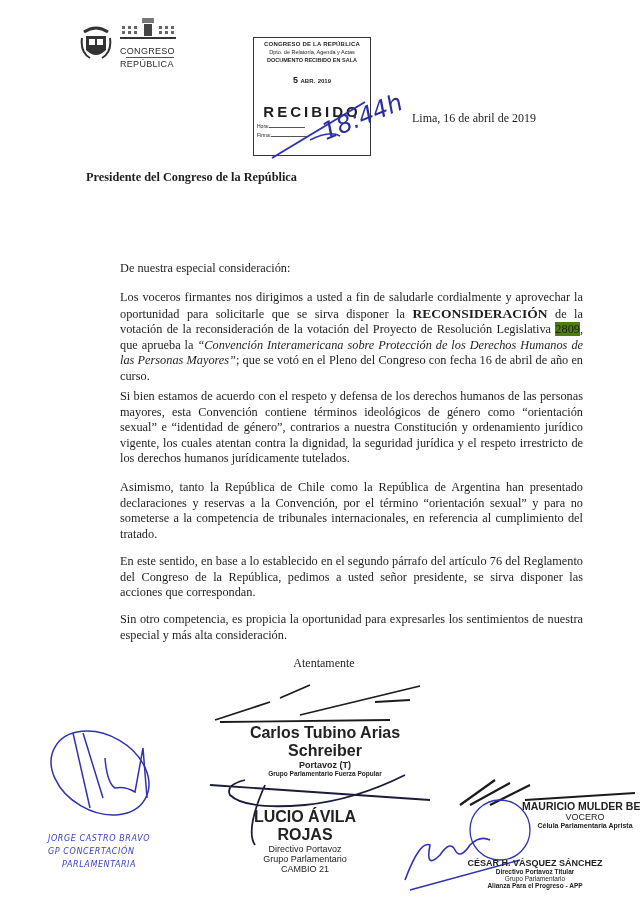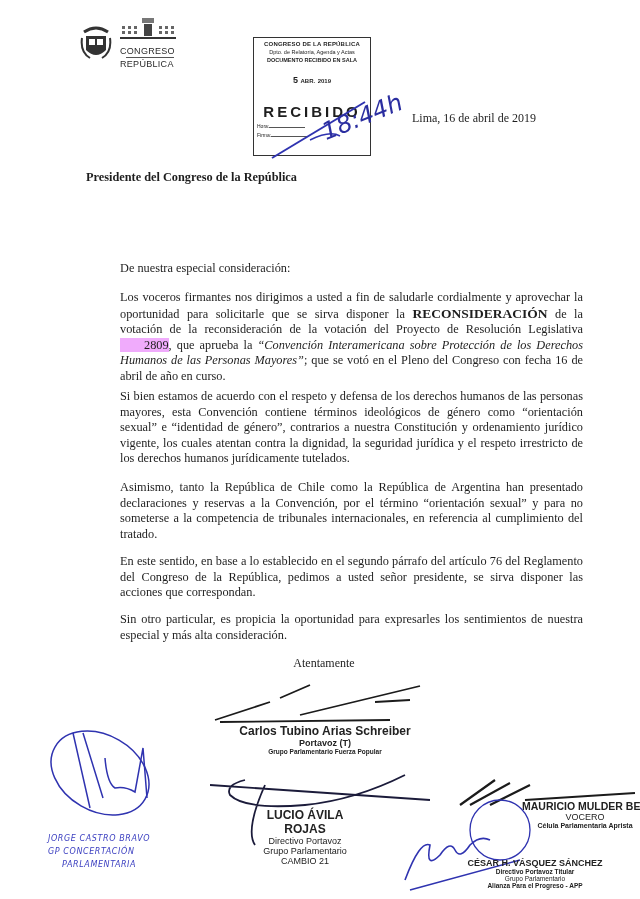--- a/index.html
+++ b/index.html
@@ -25,27 +25,27 @@
   .stamp .fld span.l { display: inline-block; width: 36px; border-bottom: 1px solid #555; }
 
   .handtime { left: 320px; top: 103px; font-family: "DejaVu Sans", sans-serif; font-size: 24px; color: #2b2ea0; transform: rotate(-22deg); font-style: italic; }
 
   .date-line { left: 412px; top: 111px; font-size: 12px; }
 
   .addr { left: 86px; top: 170px; font-size: 12.3px; line-height: 15px; }
   .addr .b { font-weight: bold; }
 
   .body-text { left: 76px; width: 463px; font-size: 12.3px; line-height: 15.6px; text-align: justify; margin-left: 44px; }
-  .hl { background: #f0abfc; padding-left: 24px; }
+  .hl { background: #4d7c0f; }
   .it { font-style: italic; }
 
   .closing { left: 0; width: 640px; top: 656px; text-align: center; font-size: 12px; padding-left: 4px; }
 
   .sig-block { font-family: "Liberation Sans", sans-serif; text-align: center; color: #222; }
-  .sig-block .n { font-size: 12px; font-weight: bold; }
+  .sig-block .n { font-size: 16px; font-weight: bold; }
   .sig-block .r { font-size: 9px; font-weight: bold; }
   .sig-block .g { font-size: 6.5px; font-weight: bold; }
 
   .hand-note { font-family: "DejaVu Sans", sans-serif; color: #3a3ec0; font-style: italic; font-size: 8px; letter-spacing: 0.6px; }
   svg.ink { position: absolute; overflow: visible; }
 </style>
 </head>
 <body>
 
 <div class="abs shield">
@@ -109,21 +109,21 @@
 
 <div class="abs body-text" style="top:261px;">De nuestra especial consideración:</div>
 
 <div class="abs body-text" style="top:290px;">
   <span>Los voceros firmantes nos dirigimos a usted a fin de saludarle cordialmente y aprovechar la oportunidad para solicitarle que se sirva disponer la </span><b style="font-size:13.5px">RECONSIDERACIÓN</b><span> de la votación de la reconsideración de la votación del Proyecto de Resolución Legislativa </span><span class="hl">2809</span><span>, que aprueba la </span><span class="it">“Convención Interamericana sobre Protección de los Derechos Humanos de las Personas Mayores”</span><span>; que se votó en el Pleno del Congreso con fecha 16 de abril de año en curso.</span>
 </div>
 
 <div class="abs body-text" style="top:389px;">Si bien estamos de acuerdo con el respeto y defensa de los derechos humanos de las personas mayores, esta Convención contiene términos ideológicos de género como “orientación sexual” e “identidad de género”, contrarios a nuestra Constitución y ordenamiento jurídico vigente, los cuales atentan contra la dignidad, la seguridad jurídica y el respeto irrestricto de los derechos humanos jurídicamente tutelados.</div>
 <div class="abs body-text" style="top:480px;">Asimismo, tanto la República de Chile como la República de Argentina han presentado declaraciones y reservas a la Convención, por el término “orientación sexual” y para no someterse a la competencia de tribunales internacionales, en referencia al cumplimiento del tratado.</div>
 <div class="abs body-text" style="top:554px;">En este sentido, en base a lo establecido en el segundo párrafo del artículo 76 del Reglamento del Congreso de la República, pedimos a usted señor presidente, se sirva disponer las acciones que correspondan.</div>
-<div class="abs body-text" style="top:612px;">Sin otro particular, es propicia la oportunidad para expresarles los sentimientos de nuestra especial y más alta consideración.</div>
+<div class="abs body-text" style="top:612px;">Sin otro competencia, es propicia la oportunidad para expresarles los sentimientos de nuestra especial y más alta consideración.</div>
 
 <div class="abs closing">Atentamente</div>
 
 <svg class="ink" style="left:210px;top:680px;" width="220" height="45">
   <path d="M5 40 L60 22 M70 18 L100 5 M90 35 L210 6 M165 22 L200 20 M10 42 L180 40" stroke="#1b1b1b" stroke-width="1.8" fill="none"></path>
 </svg>
 <div class="abs sig-block" style="left:235px;top:724px;width:180px;">
   <div class="n">Carlos Tubino Arias Schreiber</div>
   <div class="r">Portavoz (T)</div>
   <div class="g">Grupo Parlamentario Fuerza Popular</div>

